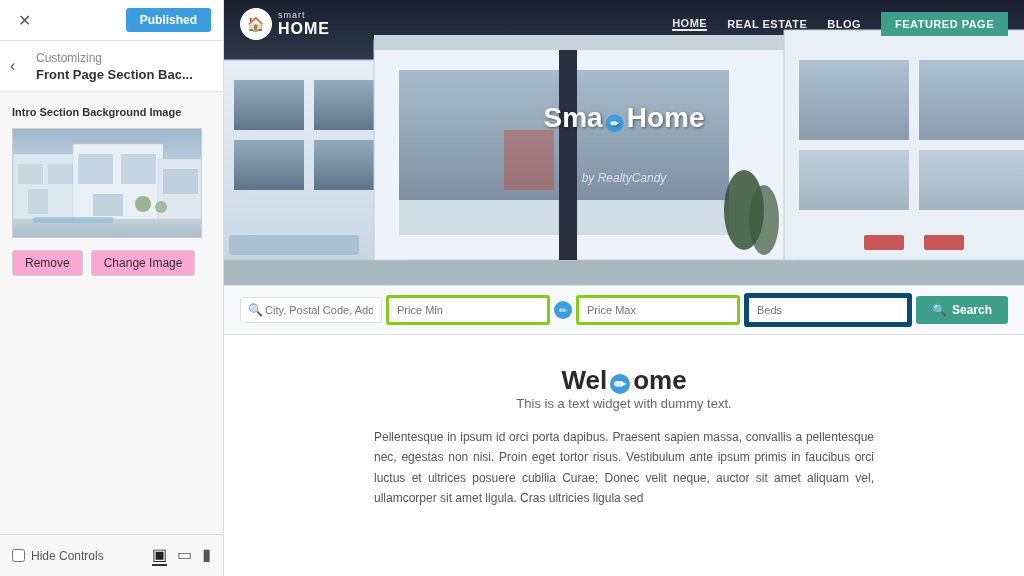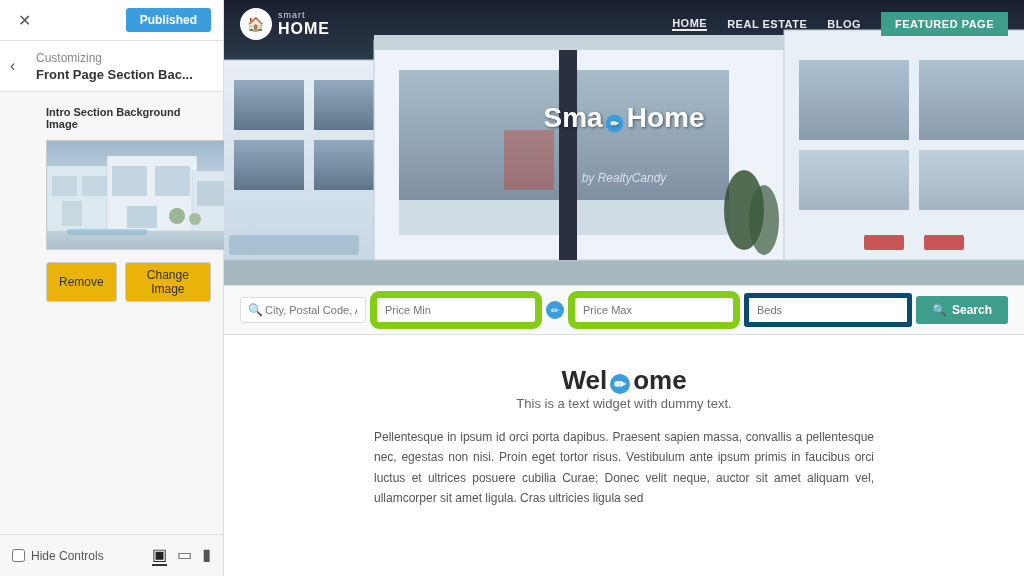--- a/index.html
+++ b/index.html
@@ -68,21 +68,20 @@
       font-size: 13px;
       font-weight: bold;
       color: #333;
       white-space: nowrap;
       overflow: hidden;
       text-overflow: ellipsis;
     }
     .panel-content {
       padding: 14px 12px;
       flex: 1;
-      margin-left: 34px;
     }
     .section-label {
       font-size: 11px;
       font-weight: bold;
       color: #333;
       margin-bottom: 10px;
     }
     .image-preview {
       width: 190px;
       height: 110px;
@@ -97,21 +96,21 @@
       height: 100%;
       background:
         linear-gradient(180deg, #b0c8d8 0%, #c8dce8 20%, #e0ecf4 40%, #d4e8f2 60%, #a8c0d0 80%, #90b0c0 100%);
       position: relative;
     }
     .btn-row {
       display: flex;
       gap: 8px;
     }
     .action-btn {
-      background: #eab308;
+      background: #f9a8d4;
       border: 1px solid #ccc;
       border-radius: 3px;
       padding: 5px 12px;
       font-size: 12px;
       cursor: pointer;
       color: #333;
     }
     .bottom-bar {
       border-top: 1px solid #ddd;
       padding: 10px 12px;
@@ -296,22 +295,22 @@
       padding: 6px 8px 6px 24px;
       border: 1px solid #ddd;
       border-radius: 3px;
       font-size: 11px;
       color: #aaa;
       background: #fff;
     }
     .price-field {
       flex: 1;
       padding: 6px 8px;
-      border: 7px solid #84cc16;
-      border-radius: 9px;
+      border: 3px solid #84cc16;
+      border-radius: 3px;
       font-size: 11px;
       color: #aaa;
       background: #fff;
     }
     .price-divider {
       width: 18px;
       height: 18px;
       background: #3b9ddd;
       border-radius: 50%;
       display: flex;

